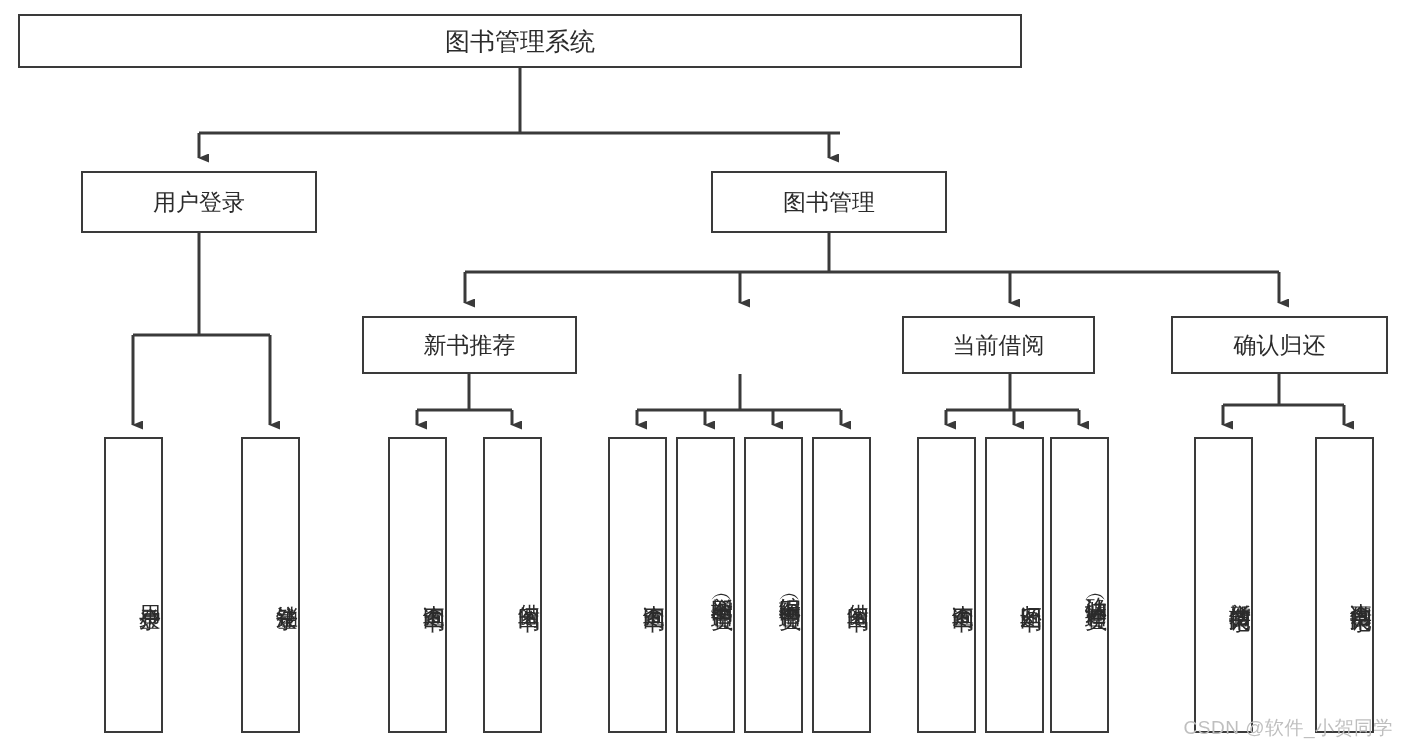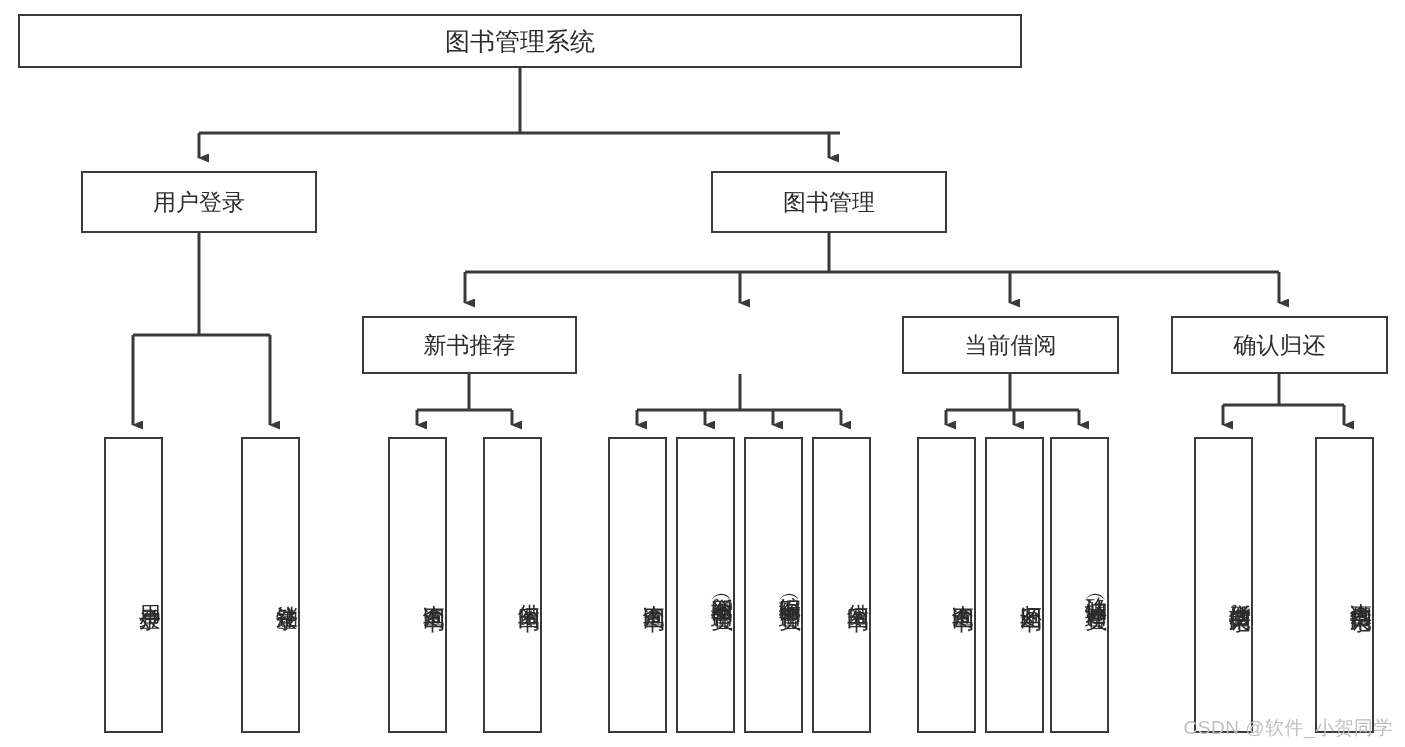--- a/index.html
+++ b/index.html
@@ -134,21 +134,21 @@
 
   <div class="node lvl3" style="left:362px; top:316px; width:215px; height:58px;">
     <span class="node-label">新书推荐</span>
   </div>
 
   <div class="node lvl2" style="left:711px; top:171px; width:236px; height:62px;">
     <span class="node-label">图书管理</span>
   </div>
 
 
-  <div class="node lvl3" style="left:902px; top:316px; width:217px; height:58px;">
+  <div class="node lvl3" style="left:902px; top:316px; width:193px; height:58px;">
     <span class="node-label">当前借阅</span>
   </div>
 
   <div class="node lvl3" style="left:1171px; top:316px; width:217px; height:58px;">
     <span class="node-label">确认归还</span>
   </div>
 
   <div class="node leaf" style="left:104px; top:437px; width:59px; height:296px;">
     <span class="node-label">用户登录</span>
   </div>

